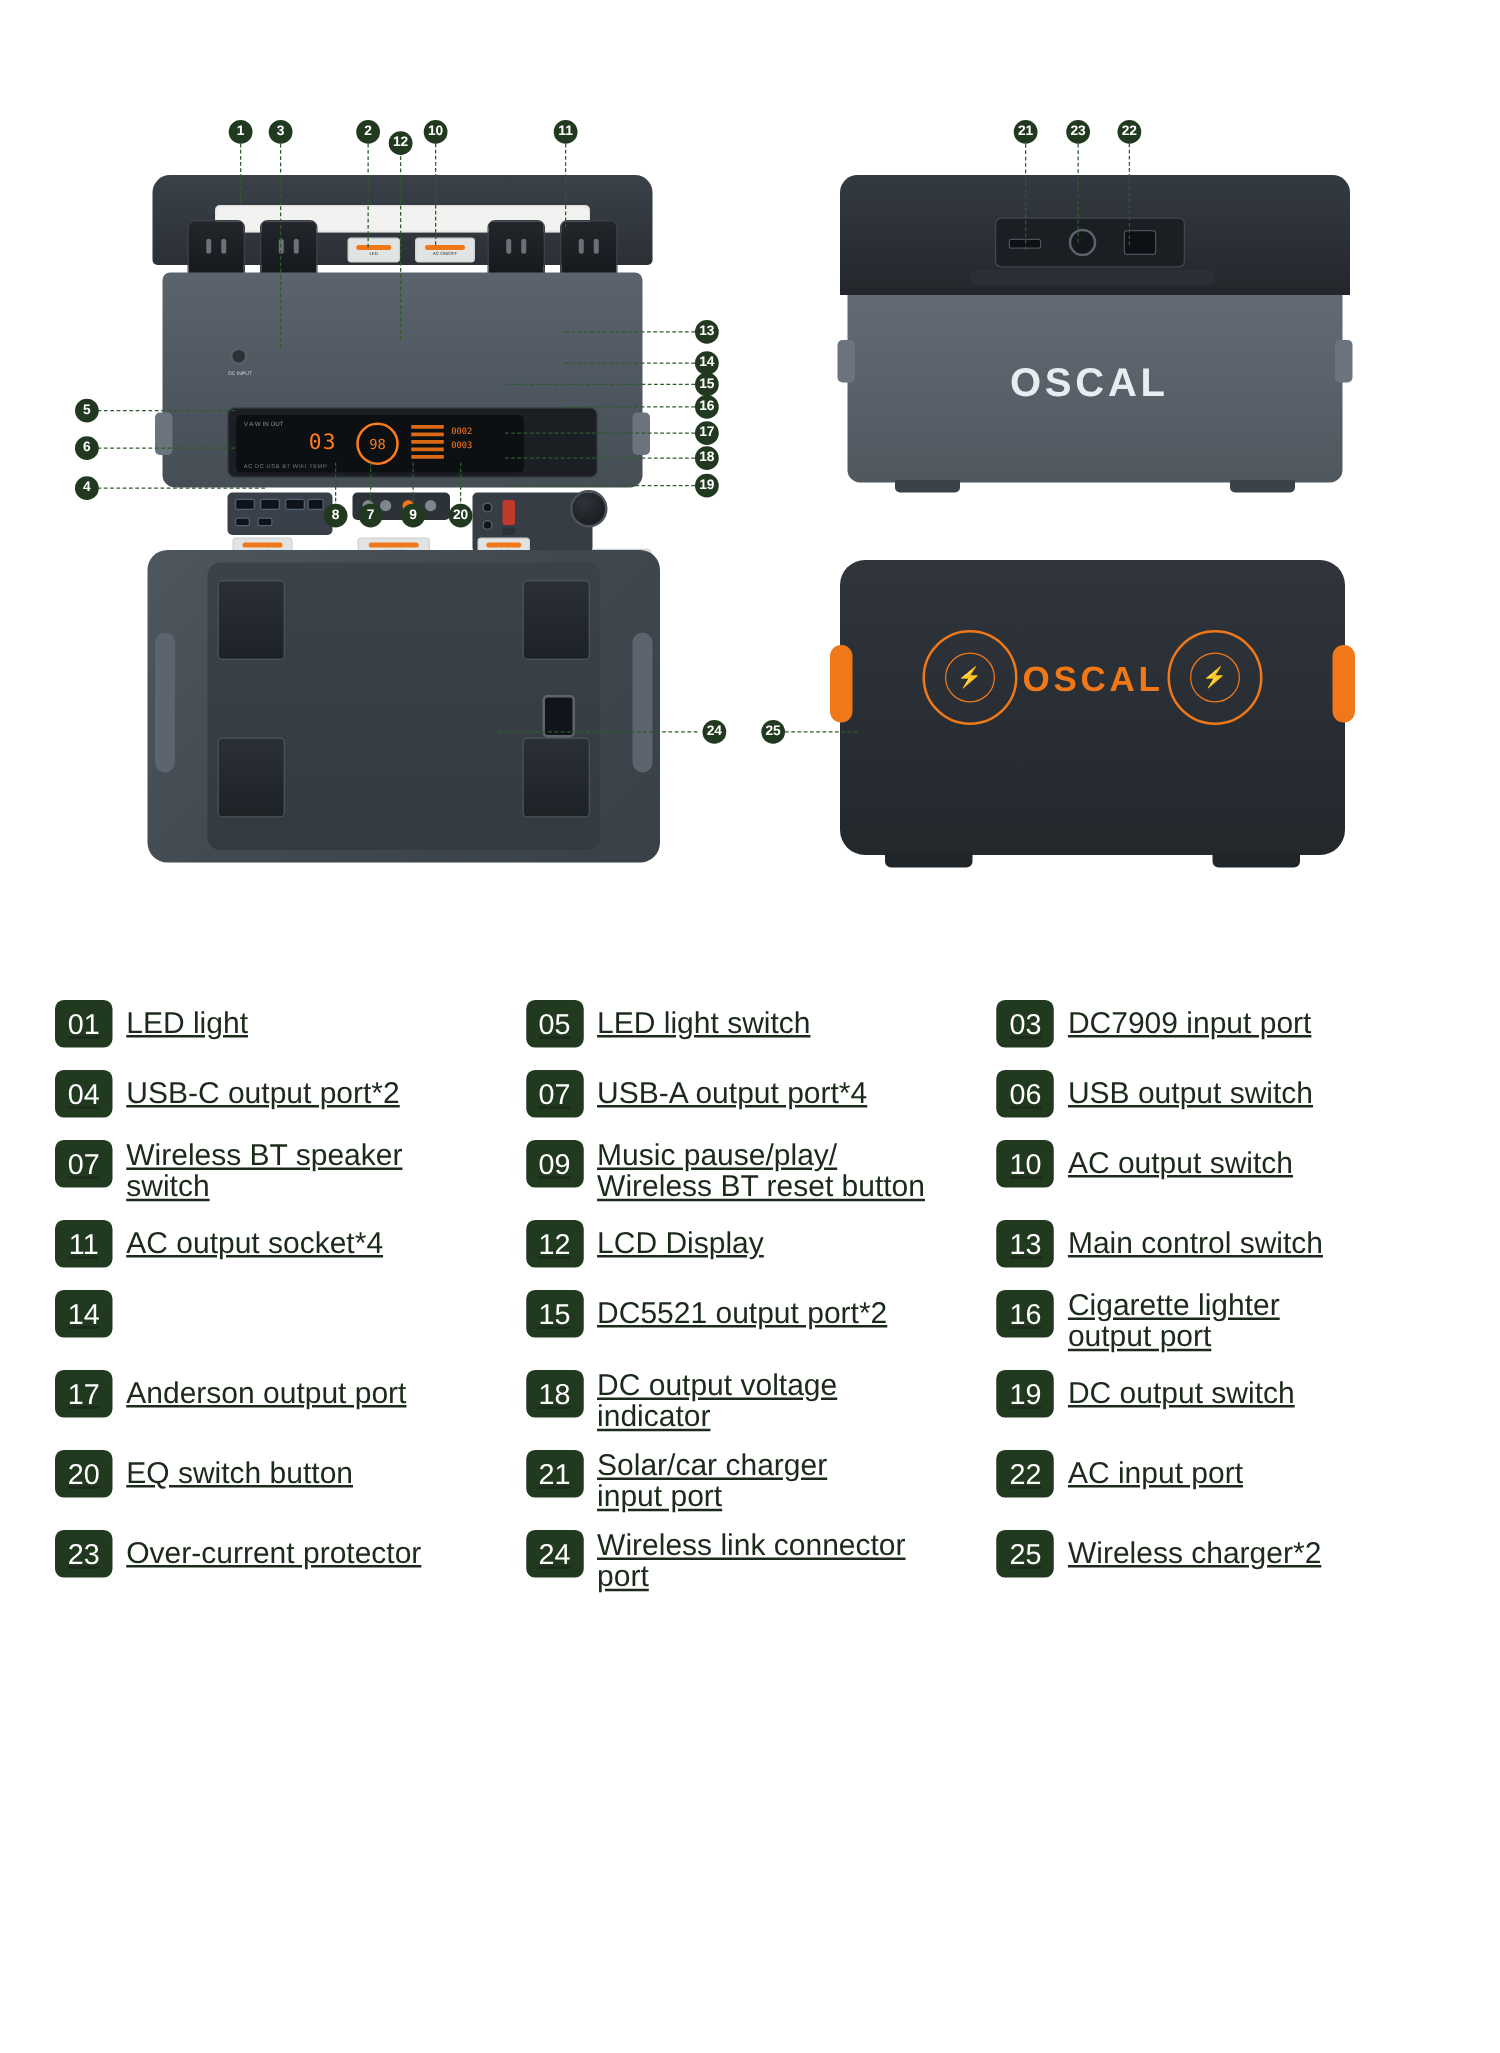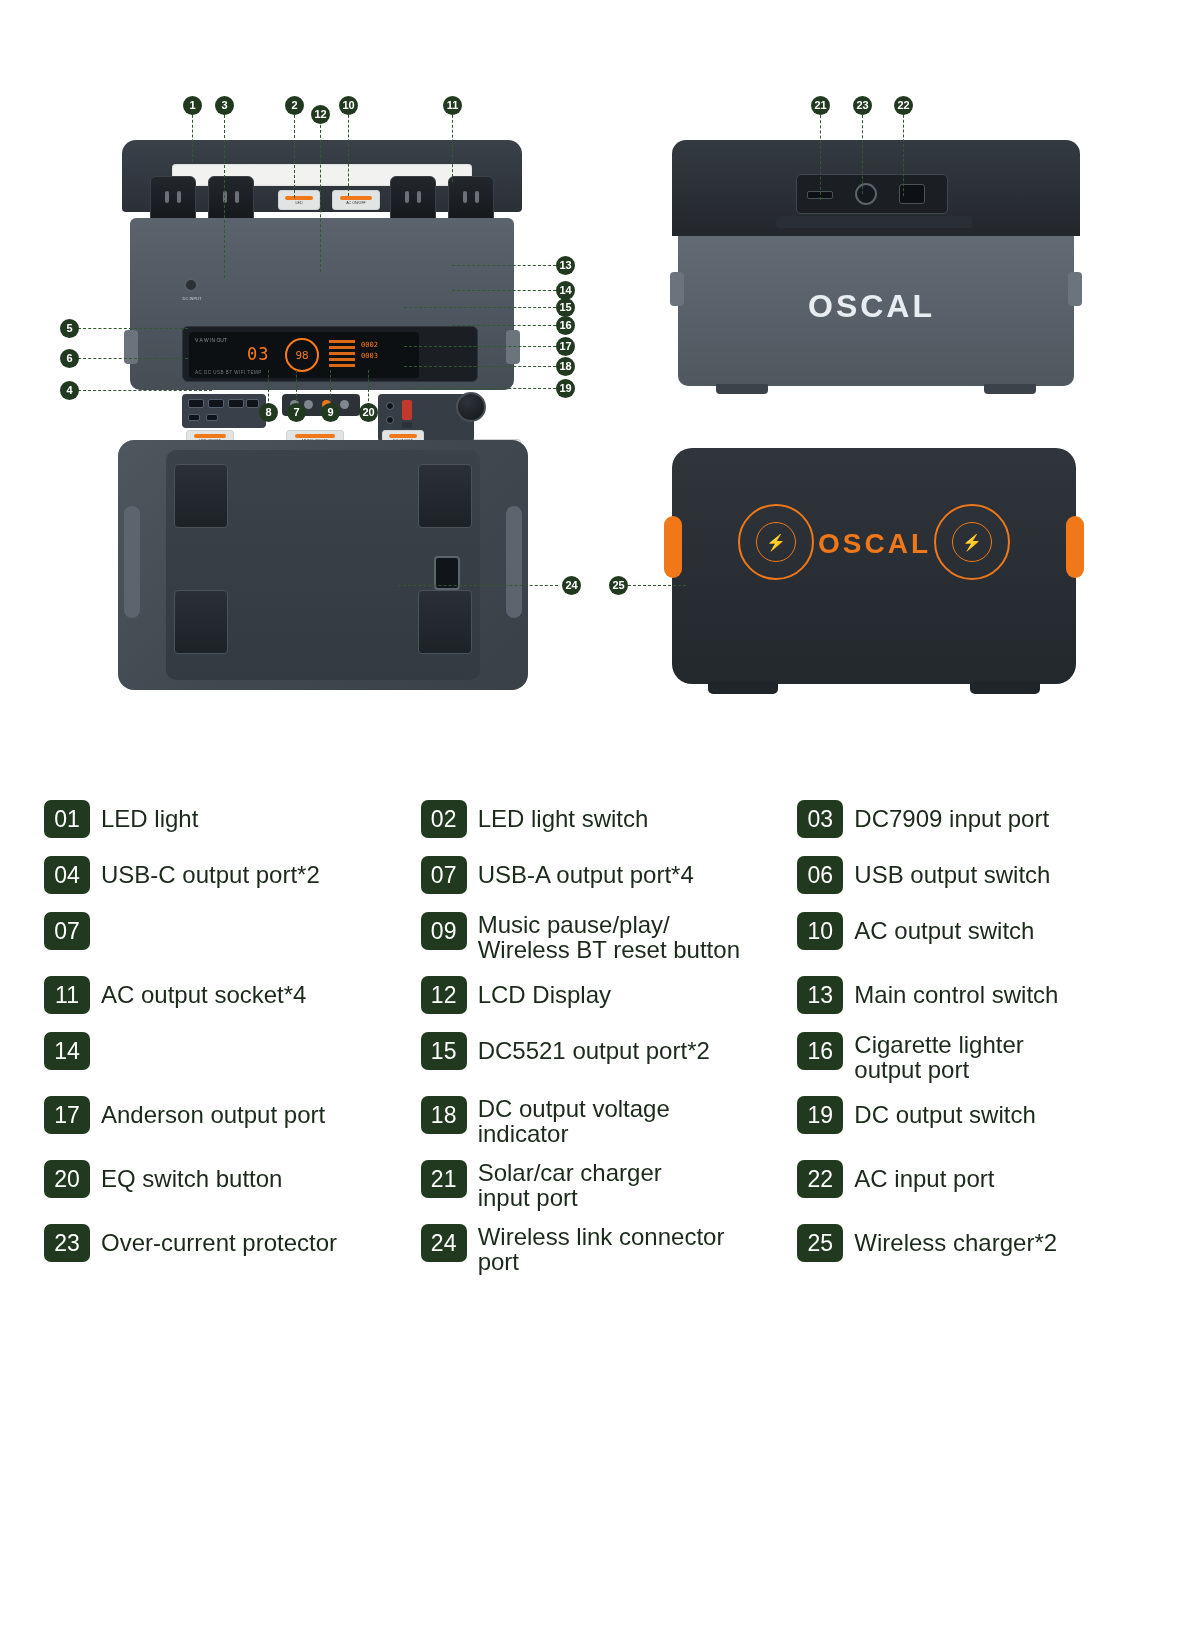--- a/index.html
+++ b/index.html
@@ -201,20 +201,21 @@
   }
   .legend-grid {
     display:grid;
     grid-template-columns: 1fr 1fr 1fr;
     column-gap:18px;
     row-gap:14px;
   }
   .legend-item {
     display:flex; align-items:flex-start;
     min-height:42px;
+    text-decoration:underline;
   }
   .legend-num {
     flex:0 0 auto;
     width:46px; height:38px;
     background:#21391f;
     color:#fff;
     border-radius:7px;
     display:flex; align-items:center; justify-content:center;
     font-size:23px; font-weight:500;
     margin-right:11px;
@@ -441,21 +442,21 @@
 </div>
 
 <div class="legend">
   <div class="legend-grid">
 
     <div class="legend-item">
       <div class="legend-num">01</div>
       <div class="legend-text">LED light</div>
     </div>
     <div class="legend-item">
-      <div class="legend-num">02</div>
+      <div class="legend-num">05</div>
       <div class="legend-text">LED light switch</div>
     </div>
     <div class="legend-item">
       <div class="legend-num">03</div>
       <div class="legend-text">DC7909 input port</div>
     </div>
 
     <div class="legend-item">
       <div class="legend-num">04</div>
       <div class="legend-text">USB-C output port*2</div>
@@ -464,20 +465,22 @@
       <div class="legend-num">07</div>
       <div class="legend-text">USB-A output port*4</div>
     </div>
     <div class="legend-item">
       <div class="legend-num">06</div>
       <div class="legend-text">USB output switch</div>
     </div>
 
     <div class="legend-item">
       <div class="legend-num">07</div>
+      <div class="legend-text two">Wireless BT speaker
+switch</div>
     </div>
     <div class="legend-item">
       <div class="legend-num">09</div>
       <div class="legend-text two">Music pause/play/
 Wireless BT reset button</div>
     </div>
 
     <div class="legend-item">
       <div class="legend-num">10</div>
       <div class="legend-text">AC output switch</div>

